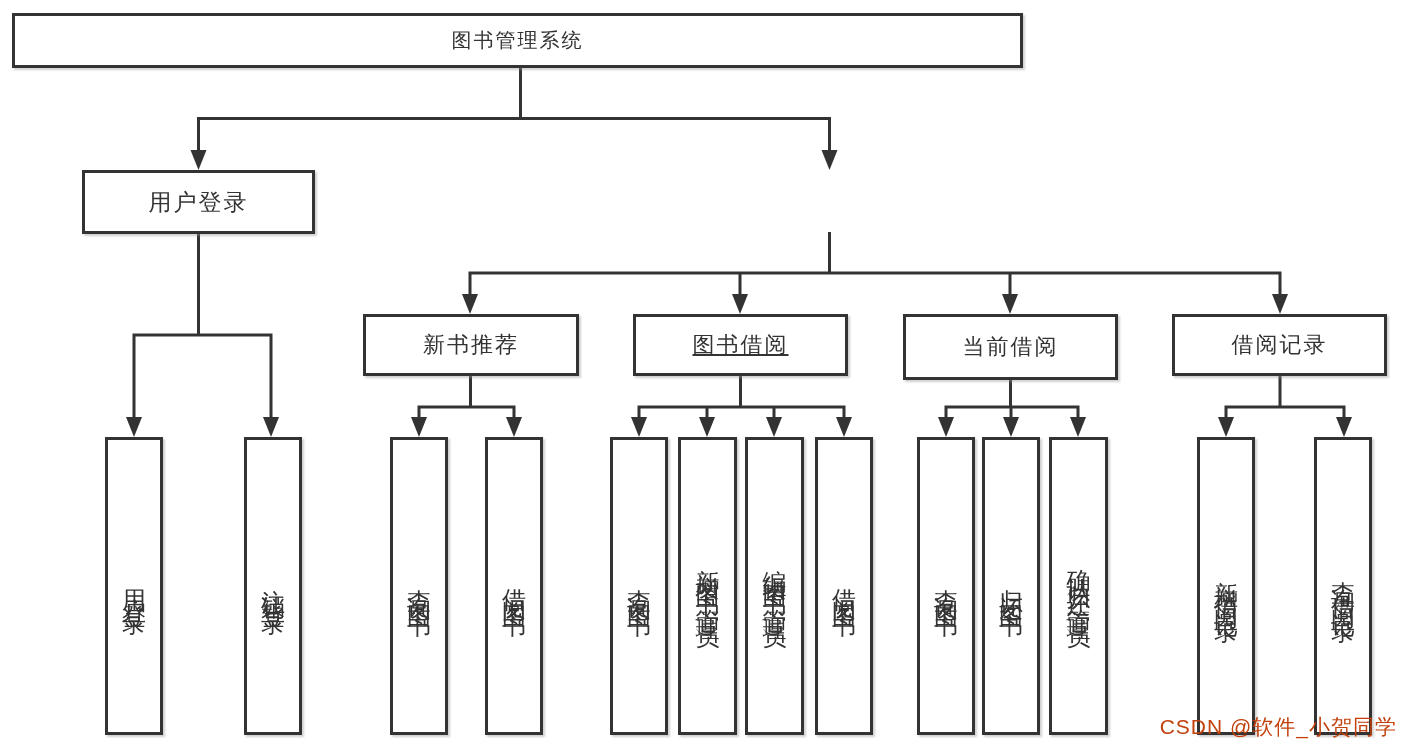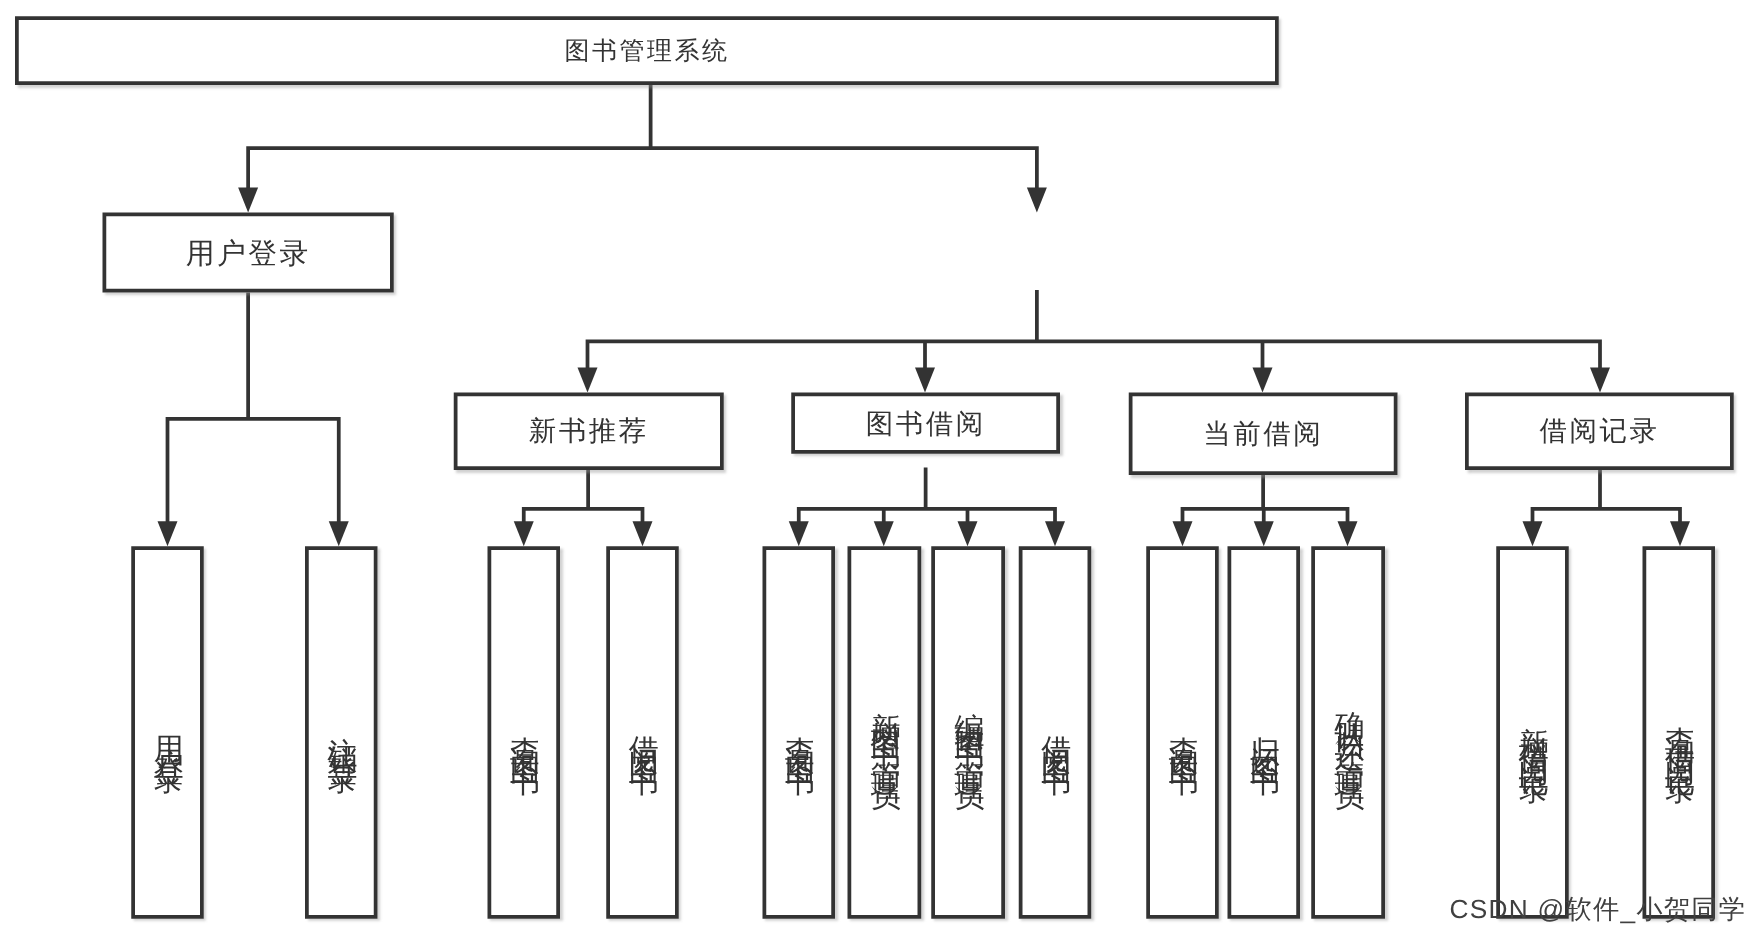--- a/index.html
+++ b/index.html
@@ -31,21 +31,21 @@
     writing-mode:vertical-rl;
     text-orientation:mixed;
     font-size:24px;
     line-height:1;
     letter-spacing:8px;
   }
   .watermark{
     position:absolute;
     right:8px;bottom:6px;
     font-size:21px;
-    color:#404040;
+    color:#c2410c;
     letter-spacing:1px;
     white-space:nowrap;
     z-index:5;
   }
 </style>
 </head>
 <body>
 
 <div class="wrap">
 
@@ -89,21 +89,21 @@
     <span>图书管理系统</span>
   </div>
 
   <div class="box hbox lvl1" style="left:82px;top:170px;width:233px;height:64px;">
     <span>用户登录</span>
   </div>
 
   <div class="box hbox lvl2" style="left:363px;top:314px;width:216px;height:62px;">
     <span>新书推荐</span>
   </div>
-  <div class="box hbox lvl2" style="left:633px;top:314px;width:215px;height:49px;">
+  <div class="box hbox lvl2" style="left:633px;top:314px;width:215px;height:62px;text-decoration:underline;">
     <span>图书借阅</span>
   </div>
   <div class="box hbox lvl2" style="left:903px;top:314px;width:215px;height:66px;">
     <span>当前借阅</span>
   </div>
   <div class="box hbox lvl2" style="left:1172px;top:314px;width:215px;height:62px;">
     <span>借阅记录</span>
   </div>
 
   <div class="box vbox" style="left:105px;top:437px;width:58px;height:298px;">

